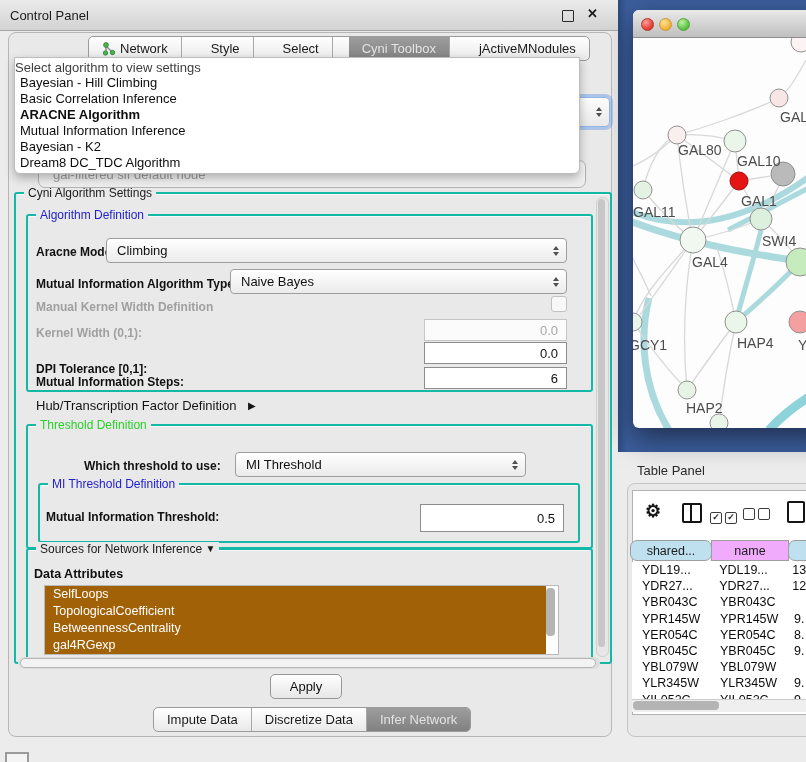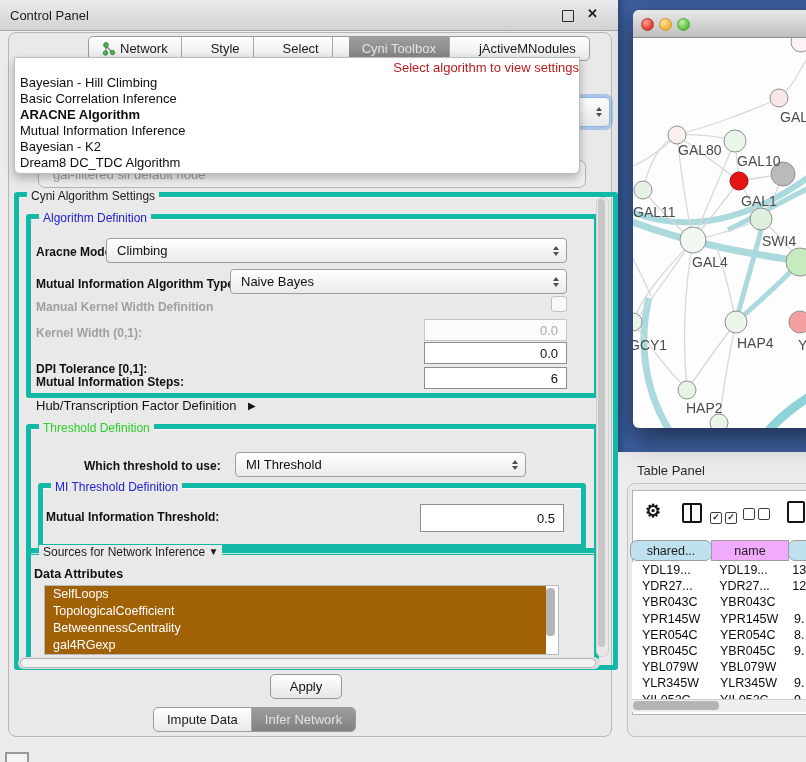--- a/index.html
+++ b/index.html
@@ -17,31 +17,31 @@
        background:linear-gradient(#ffffff,#e9e9e9);}
   .seg .tab{display:flex;align-items:center;justify-content:center;font-size:13px;color:#1a1a1a;
        border-right:1px solid #a8a8a8;padding:0 13px;white-space:nowrap;}
   .seg .tab:last-child{border-right:none;}
   .seg .tab.sel{background:linear-gradient(#9d9d9d,#818181);color:#e3e3e3;}
   #top-tabs{left:88px;top:36px;gap:16px;}
   #bottom-tabs{left:153px;top:707px;}
   
   #algo-dropdown{left:14px;top:57px;width:564px;height:115px;background:#ffffff;border:1px solid #bdbdbd;
       border-radius:0 0 6px 6px;box-shadow:0 4px 10px rgba(0,0,0,.28);z-index:10;}
-  #dd-prompt{display:block;text-align:right;font-size:13px;color:#b91c1c;padding-top:2px;height:15px;}
+  #dd-prompt{display:block;text-align:left;font-size:13px;color:#404040;padding-top:2px;height:15px;}
   .dd-item{font-size:13px;color:#0d0d0d;height:16px;line-height:16px;padding-left:5px;white-space:nowrap;}
   .dd-item.bold{font-weight:bold;}
   
   #bg-combo{left:38px;top:160px;width:546px;height:26px;border:1px solid #b2b2b2;border-radius:7px;
       background:linear-gradient(#f9f9f9,#ececec);z-index:4;display:flex;align-items:center;}
   #bg-combo span{font-size:13px;color:#9e9e9e;margin-left:14px;}
   #combo-frag{left:576px;top:97px;width:32px;height:28px;border:1px solid #8fb4e8;border-radius:5px;
       background:linear-gradient(#fdfdfd,#e8e8e8);box-shadow:0 0 0 3px rgba(110,160,230,.5);z-index:3;}
   
-  .grp{position:absolute;border:5px solid #14b8a6;border-radius:3px;box-shadow:inset 0 1px 0 rgba(255,255,255,.7);}
+  .grp{position:absolute;border:2px solid #14b8a6;border-radius:3px;box-shadow:inset 0 1px 0 rgba(255,255,255,.7);}
   .gt{position:absolute;top:-8px;left:8px;background:#e9e9e9;padding:0 4px;font-size:12px;color:#1c1c1c;white-space:nowrap;}
   .gt.blue{color:#2222d2;}
   .gt.green{color:#2bd02b;}
   .lbl{position:absolute;font-size:12px;font-weight:bold;color:#111;white-space:nowrap;}
   .lbl.dis{color:#a0a0a0;}
   .combo{position:absolute;height:25px;border:1px solid #9e9e9e;border-radius:4px;
       background:linear-gradient(#ffffff,#ebebeb);font-size:13px;color:#111;
       display:flex;align-items:center;padding-left:10px;box-sizing:border-box;}
   .spin{position:absolute;right:7px;top:50%;transform:translateY(-50%);display:flex;flex-direction:column;gap:2px;}
   .spin i{display:block;width:0;height:0;border-left:3.5px solid transparent;border-right:3.5px solid transparent;}
@@ -336,20 +336,23 @@
 </div>
 
 <div class="abs" id="apply-btn">
   <span>Apply</span>
 </div>
 
 <div class="seg" id="bottom-tabs">
   <div class="tab">
       <span>Impute Data</span>
     </div>
+  <div class="tab">
+      <span>Discretize Data</span>
+    </div>
   <div class="tab sel">
       <span>Infer Network</span>
     </div>
 </div>
 
 <div class="abs" id="mini-dock-icon"></div>
 
 <span class="abs" id="table-panel-title">Table Panel</span>
 <div class="abs" id="table-outer"></div>
 <div class="abs" id="table-box"></div>

